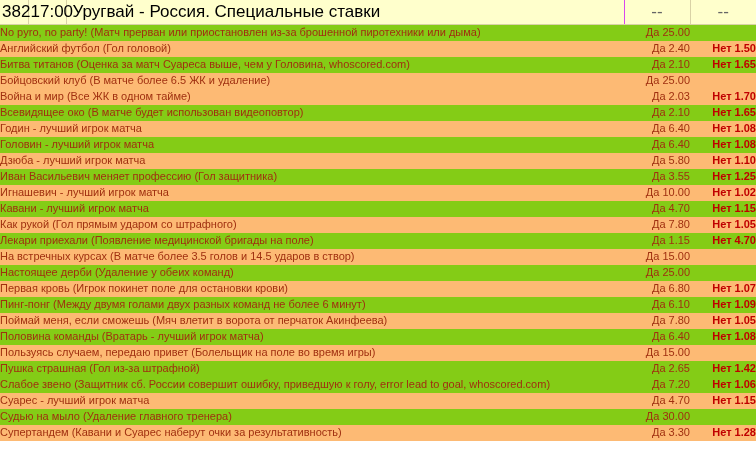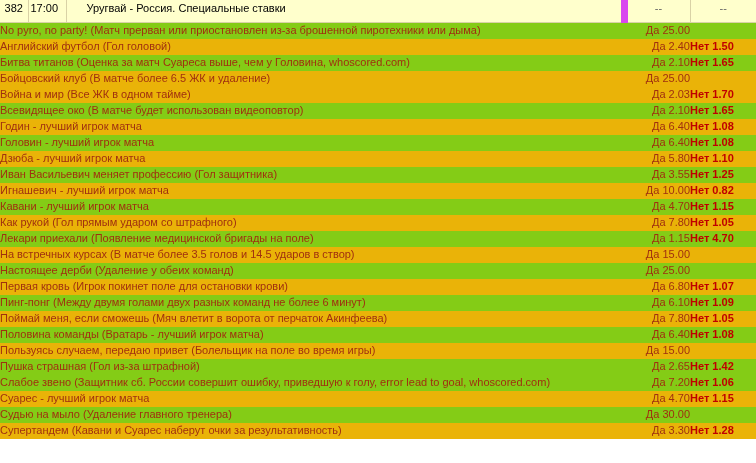--- a/index.html
+++ b/index.html
@@ -23,39 +23,39 @@
   table.bets td {
     padding: 0;
     vertical-align: top;
   }
 
   
   .hdr td {
     background: #ffffcc;
     border-bottom: 1px solid #d9d2a6;
     height: 18px;
-    font-size: 11px;
+    font-size: 17px;
     color: #000;
   }
   .hdr .c-id {
     width: 28px;
     text-align: center;
     border-right: 1px solid #d9d2a6;
     padding: 2px 2px;
     font-weight: normal;
   }
   .hdr .c-time {
     width: 38px;
     text-align: left;
     border-right: 1px solid #d9d2a6;
     padding: 2px 2px;
   }
   .hdr .c-title {
-    padding: 2px 20px;
-    border-right: 7px solid #d946ef;
+    padding: 2px 6px;
+    border-right: 1px solid #d946ef;
   }
   .hdr .c-yes, .hdr .c-no {
     width: 52px;
     text-align: center;
     padding: 2px 4px;
     color: #666;
   }
   .hdr .c-yes { border-right: 1px solid #d9d2a6; }
 
   
@@ -70,27 +70,27 @@
   }
   .c-yes-v {
     width: 66px;
     text-align: right;
     padding: 0 2px 0 4px;
     color: #a03010;
     white-space: nowrap;
   }
   .c-no-v {
     width: 66px;
-    text-align: left;
+    text-align: right;
     padding: 0 2px 0 4px;
     color: #a03010;
     white-space: nowrap;
   }
   .row.odd td { background: #84cc16; }
-  .row.even td { background: #eab308; }
+  .row.even td { background: #fdba74; }
 
   .row.first .c-label { color: #a03010; }
 
   .val-yes { color: #a03010; }
   .val-no  { color: #c00000; font-weight: bold; }
 </style>
 </head>
 <body>
 
 <table class="bets">
@@ -157,21 +157,21 @@
         <td class="c-no-v val-no">Нет 1.10</td>
       </tr>
       <tr class="row odd">
         <td colspan="3" class="c-label">Иван Васильевич меняет профессию (Гол защитника)</td>
         <td class="c-yes-v val-yes">Да 3.55</td>
         <td class="c-no-v val-no">Нет 1.25</td>
       </tr>
       <tr class="row even">
         <td colspan="3" class="c-label">Игнашевич - лучший игрок матча</td>
         <td class="c-yes-v val-yes">Да 10.00</td>
-        <td class="c-no-v val-no">Нет 0.82</td>
+        <td class="c-no-v val-no">Нет 1.02</td>
       </tr>
       <tr class="row odd">
         <td colspan="3" class="c-label">Кавани - лучший игрок матча</td>
         <td class="c-yes-v val-yes">Да 4.70</td>
         <td class="c-no-v val-no">Нет 1.15</td>
       </tr>
       <tr class="row even">
         <td colspan="3" class="c-label">Как рукой (Гол прямым ударом со штрафного)</td>
         <td class="c-yes-v val-yes">Да 7.80</td>
         <td class="c-no-v val-no">Нет 1.05</td>

